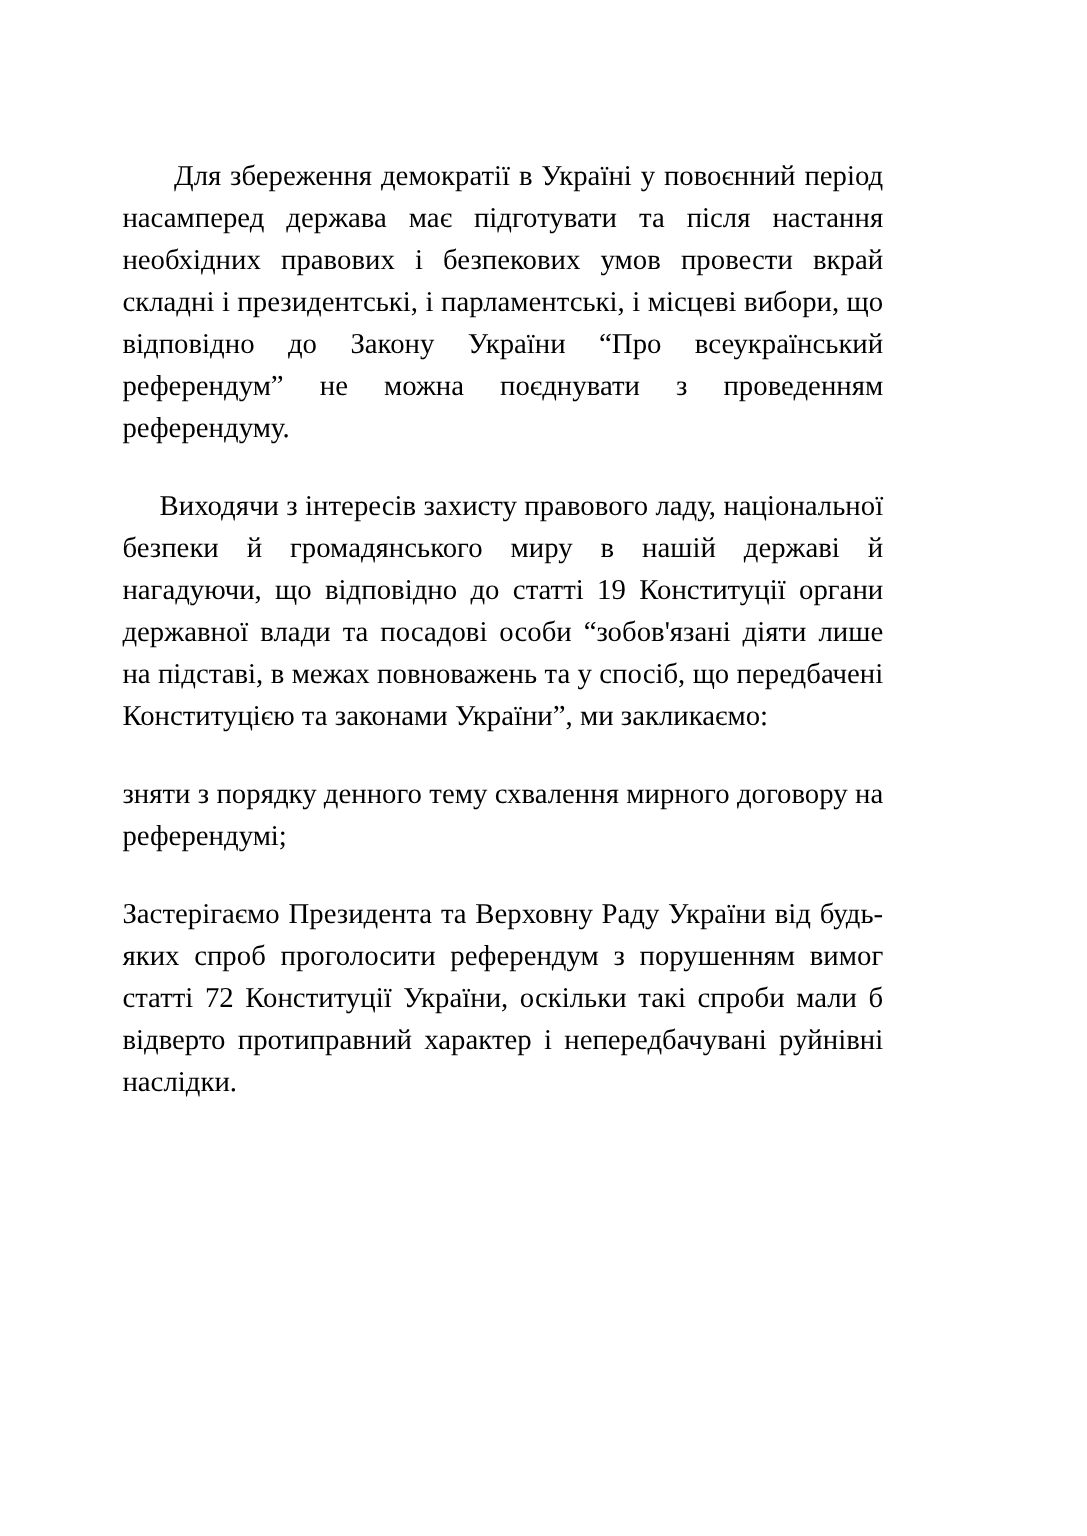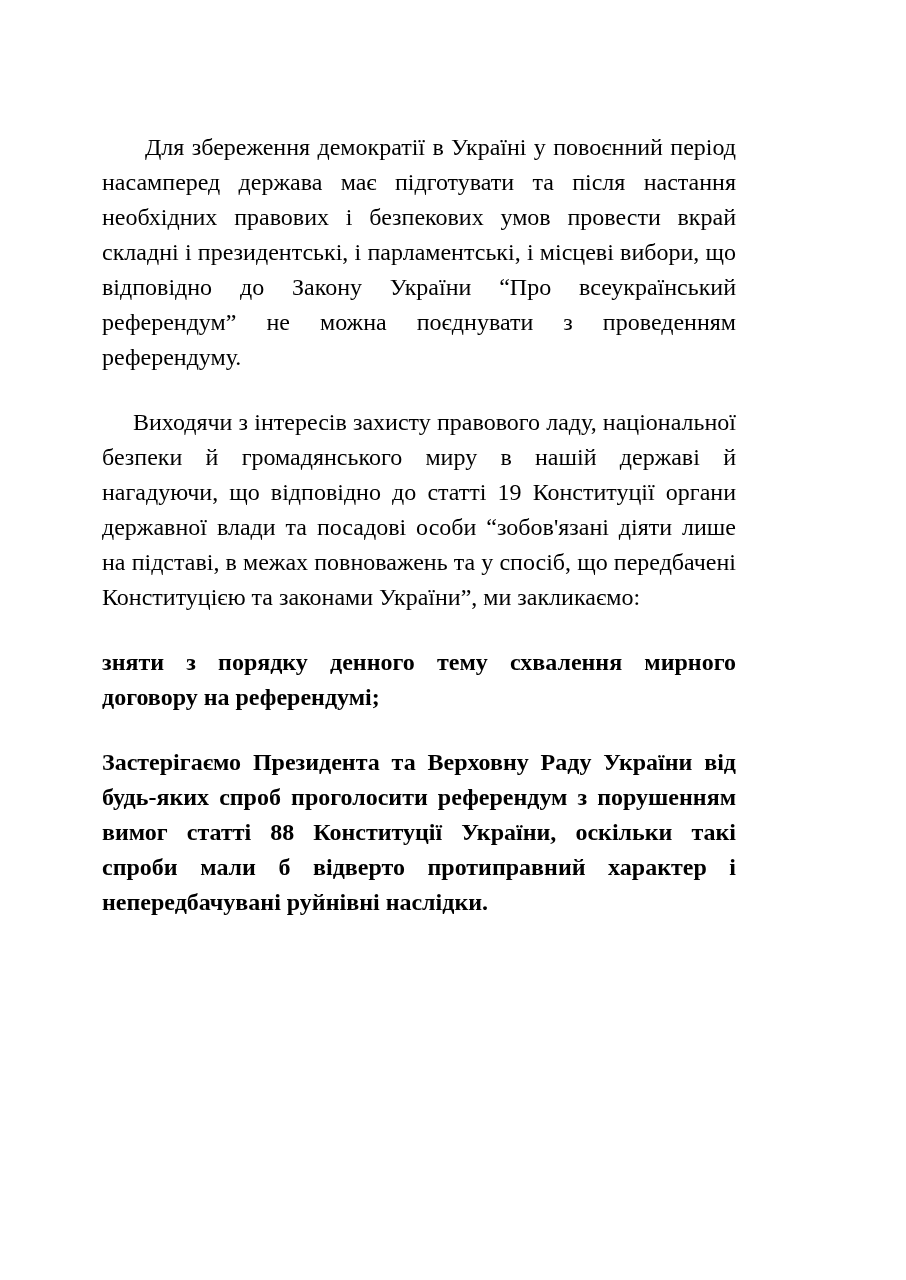--- a/index.html
+++ b/index.html
@@ -20,27 +20,27 @@
   }
   .para {
     margin: 0 0 30px 0;
     font-size: 24px;
     line-height: 35px;
     text-align: justify;
     text-justify: inter-word;
   }
   .indent-lg { text-indent: 43px; }
   .indent    { text-indent: 31px; }
-  .bold      { font-weight: bold; }
+  .bold      { font-weight: normal; }
 </style>
 </head>
 <body>
 
 <div class="page">
   <p class="para indent-lg">Для збереження демократії в Україні у повоєнний період насамперед держава має підготувати та після настання необхідних правових і безпекових умов провести вкрай складні і президентські, і парламентські, і місцеві вибори, що відповідно до Закону України “Про всеукраїнський референдум” не можна поєднувати з проведенням референдуму.</p>
 
   <p class="para indent">Виходячи з інтересів захисту правового ладу, національної безпеки й громадянського миру в нашій державі й нагадуючи, що відповідно до статті 19 Конституції органи державної влади та посадові особи “зобов'язані діяти лише на підставі, в межах повноважень та у спосіб, що передбачені Конституцією та законами України”, ми закликаємо:</p>
 
   <p class="para bold">зняти з порядку денного тему схвалення мирного договору на референдумі;</p>
 
 
-  <p class="para bold">Застерігаємо Президента та Верховну Раду України від будь-яких спроб проголосити референдум з порушенням вимог статті 88 Конституції України, оскільки такі спроби мали б відверто протиправний характер і непередбачувані руйнівні наслідки.</p>
+  <p class="para bold">Застерігаємо Президента та Верховну Раду України від будь-яких спроб проголосити референдум з порушенням вимог статті 72 Конституції України, оскільки такі спроби мали б відверто протиправний характер і непередбачувані руйнівні наслідки.</p>
 </div>
 
 </body></html>

